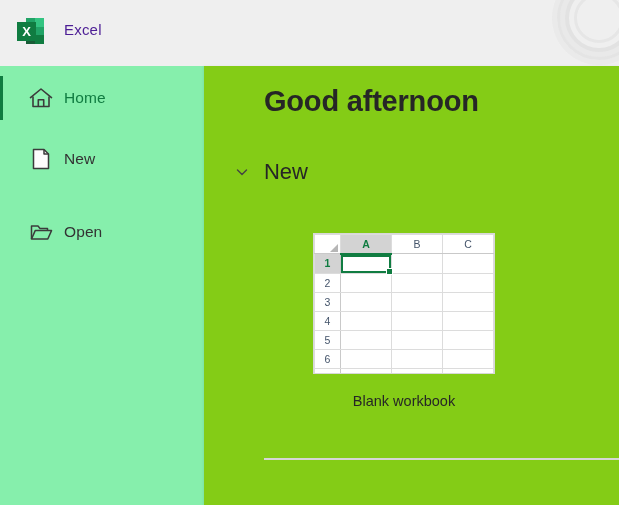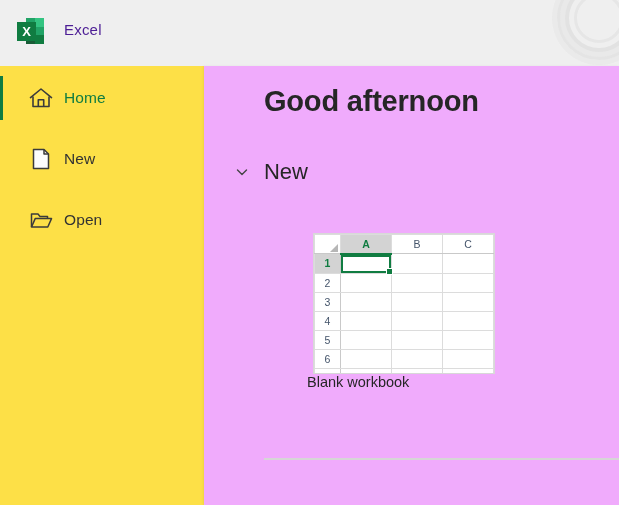--- a/index.html
+++ b/index.html
@@ -97,21 +97,21 @@
     border-radius: 50%;
     border: 3px solid #e6e6e6;
   }
 
   
   .sidebar {
     position: absolute;
     left: 0; top: 66px;
     width: 204px;
     height: 439px;
-    background: #fde047;
+    background: #86efac;
   }
   .nav-item {
     position: absolute;
     left: 0;
     width: 204px;
     height: 44px;
     display: flex;
     align-items: center;
     cursor: pointer;
   }
@@ -141,21 +141,21 @@
   }
   .nav-item.active .nav-label { color: #107c41; }
 
   
   .content {
     position: absolute;
     left: 204px;
     top: 66px;
     width: 415px;
     height: 439px;
-    background: #f0abfc;
+    background: #84cc16;
     box-shadow: -1px 0 2px rgba(0,0,0,0.06);
     overflow: hidden;
   }
   .greeting {
     position: absolute;
     left: 60px;
     top: 19px;
     font-size: 29px;
     font-weight: bold;
     color: #262626;
@@ -260,20 +260,22 @@
     position: absolute;
     right: -2px;
     bottom: -2px;
     width: 5px;
     height: 5px;
     background: #107c41;
     border: 1px solid #ffffff;
     box-sizing: content-box;
   }
   .template-caption {
+    margin-top: 19px;
+    text-align: center;
     font-size: 14.5px;
     color: #262626;
   }
   .divider {
     position: absolute;
     left: 60px;
     top: 392px;
     width: 420px;
     height: 2px;
     background: #d6d6d6;
@@ -321,21 +323,21 @@
       <span class="nav-indicator"></span>
       <span class="nav-icon">
         <svg viewBox="0 0 26 26" width="26" height="26">
           <path d="M5.5 3.5 H16 L20.5 8 V22.5 H5.5 Z" fill="#fdfdfd" stroke="#3b3b3b" stroke-width="1.5" stroke-linejoin="round"></path>
           <path d="M16 3.5 V8 H20.5" fill="none" stroke="#3b3b3b" stroke-width="1.5" stroke-linejoin="round"></path>
         </svg>
       </span>
       <span class="nav-label">New</span>
     </div>
 
-    <div class="nav-item" style="top:132px;">
+    <div class="nav-item" style="top:144px;">
       <span class="nav-indicator"></span>
       <span class="nav-icon">
         <svg viewBox="0 0 26 26" width="26" height="26">
           <path d="M3.5 20 V7 H10 L12 9.4 H19.5 V11.5" fill="none" stroke="#3b3b3b" stroke-width="1.5" stroke-linejoin="round"></path>
           <path d="M3.5 20 L7.2 11.6 H23.5 L19.8 20 Z" fill="none" stroke="#3b3b3b" stroke-width="1.5" stroke-linejoin="round"></path>
         </svg>
       </span>
       <span class="nav-label">Open</span>
     </div>
   </div>

